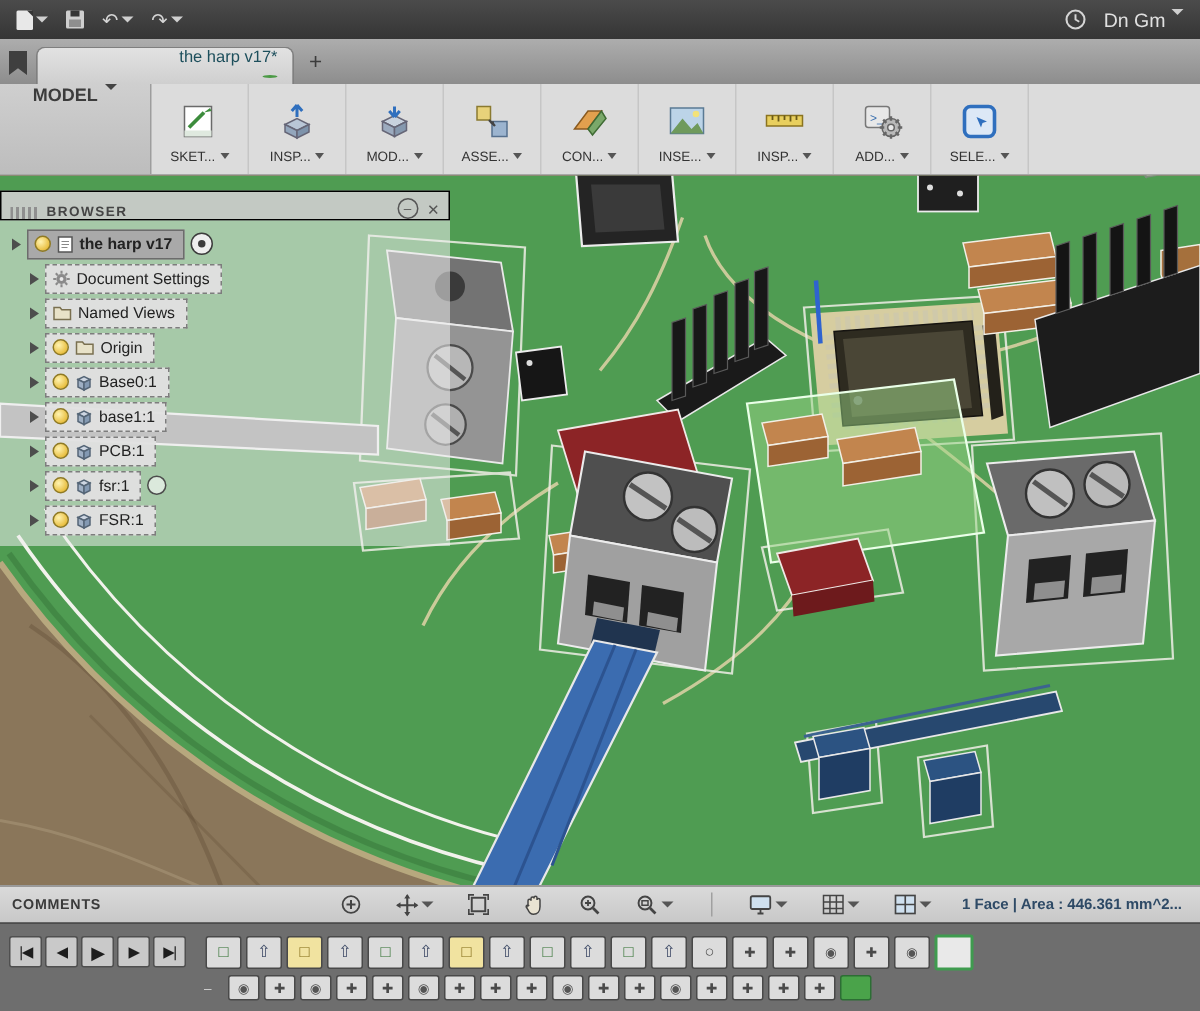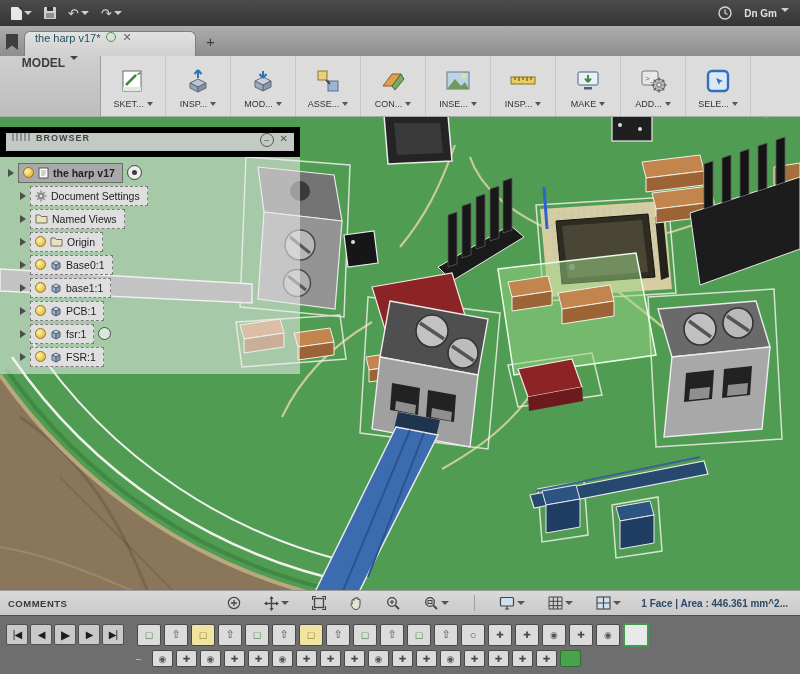--- a/index.html
+++ b/index.html
@@ -14,29 +14,29 @@
   .caret{width:0;height:0;border-left:4px solid transparent;border-right:4px solid transparent;
          border-top:4px solid #cfcfcf;display:inline-block;}
   .file-glyph{width:11px;height:13px;background:#e8e8e8;border-radius:1px;position:relative;}
   .file-glyph::after{content:"";position:absolute;right:0;top:0;border-top:4px solid #353535;
          border-left:4px solid transparent;}
   .save-glyph{width:12px;height:12px;background:#cfcfcf;border-radius:1px;position:relative;}
   .save-glyph::before{content:"";position:absolute;left:3px;top:0;width:6px;height:4px;background:#353535;}
   .save-glyph::after{content:"";position:absolute;left:2px;bottom:1px;width:8px;height:5px;background:#8f8f8f;}
   .arrow-glyph{font-size:13px;line-height:13px;color:#d5d5d5;}
   #topbar .spacer{flex:1;}
-  #user-menu{font-size:10px;color:#e0e0e0;display:flex;align-items:flex-start;gap:4px;font-weight:bold;}
+  #user-menu{font-size:13px;color:#e0e0e0;display:flex;align-items:flex-start;gap:4px;}
 
   
   #tabbar{height:30px;background:linear-gradient(#adadad,#8d8d8d);display:flex;align-items:flex-end;
           padding:0 0 0 6px;flex:none;}
   .doc-flag{width:12px;height:16px;background:#3f3f3f;margin:0 6px 6px 0;
             clip-path:polygon(0 0,100% 0,100% 100%,50% 72%,0 100%);}
   .tab{height:24px;background:linear-gradient(#e2e2e2,#cfcfcf);border:1px solid #7f7f7f;border-bottom:none;
-       border-radius:6px 6px 0 0;display:flex;align-items:flex-start;gap:6px;padding:0 10px;min-width:150px;}
+       border-radius:6px 6px 0 0;display:flex;align-items:flex-end;gap:6px;padding:0 10px;min-width:150px;flex-direction:column;}
   .tab-title{font-size:11px;color:#1d4f5c;}
   .tab-sync{width:8px;height:8px;border:1.5px solid #4b9a45;border-radius:50%;}
   .tab-close{font-size:11px;color:#666;line-height:10px;}
   .new-tab{font-size:15px;color:#3c3c3c;margin:0 0 6px 10px;}
 
   
   #ribbon{height:60px;background:#dcdcdc;border-bottom:1px solid #a8a8a8;display:flex;flex:none;}
   #workspace{width:100px;background:linear-gradient(#cfcfcf,#bdbdbd);border-right:1px solid #9d9d9d;
              display:flex;align-items:flex-start;justify-content:center;gap:5px;font-size:12px;
              font-weight:bold;color:#3c3c3c;}
@@ -49,22 +49,22 @@
 
   
   #viewport{flex:1;position:relative;background:#8a765a;overflow:hidden;}
   #scene{position:absolute;inset:0;}
 
   
   #viewcube{position:absolute;top:-57px;right:0;width:52px;height:64px;z-index:40;}
 
   
   #browser{position:absolute;left:0;top:10px;width:300px;z-index:30;}
-  #browser-header{height:18px;background:rgba(205,205,205,.92);border:6px solid #000000;
-      display:flex;align-items:flex-start;padding:0 6px;gap:6px;}
+  #browser-header{height:18px;background:rgba(205,205,205,.92);border:1px solid #000000;
+      display:flex;align-items:flex-end;padding:0 6px;gap:6px;}
   .grip{width:18px;height:8px;background:repeating-linear-gradient(90deg,#8f8f8f 0 2px,transparent 2px 4px);}
   #browser-title{font-size:9px;font-weight:bold;color:#444;letter-spacing:1px;flex:1;}
   .hd-btn{width:12px;height:12px;border:1.2px solid #555;border-radius:50%;color:#555;font-size:9px;
       line-height:9px;display:flex;align-items:center;justify-content:center;}
   .hd-x{color:#555;font-size:10px;}
   #browser-body{background:rgba(238,238,238,.55);padding:6px 4px 8px 4px;display:flex;
       flex-direction:column;gap:4px;text-align:center;}
   .brow{display:flex;align-items:center;gap:4px;height:19px;}
   .disc{width:0;height:0;border-left:6px solid #4d4d4d;border-top:4.5px solid transparent;
       border-bottom:4.5px solid transparent;margin-left:4px;flex:none;}
@@ -233,30 +233,20 @@
         <svg width="28" height="28" viewBox="0 0 28 28">
             <rect x="2" y="10" width="24" height="7" fill="#e8cf5e" stroke="#8a7320"></rect>
             <path d="M6 10 v3 M10 10 v4 M14 10 v3 M18 10 v4 M22 10 v3" stroke="#6a5a18" stroke-width="1.2"></path>
           </svg>
       </div>
         <div class="rlabel">INSP...</div>
     </div>
     <div class="rbtn">
       <div class="ric">
         <svg width="28" height="28" viewBox="0 0 28 28">
-            <rect x="4" y="5" width="20" height="13" rx="1.5" fill="#e9f1f7" stroke="#49637c"></rect>
-            <rect x="10" y="20" width="8" height="2.5" fill="#49637c"></rect>
-            <path d="M14 8 v7 M14 15 l-3 -3.4 M14 15 l3 -3.4" stroke="#3f8c3f" stroke-width="2" fill="none"></path>
-          </svg>
-      </div>
-        <div class="rlabel">MAKE</div>
-    </div>
-    <div class="rbtn">
-      <div class="ric">
-        <svg width="28" height="28" viewBox="0 0 28 28">
             <rect x="3" y="4" width="16" height="14" rx="2" fill="#e8e8e8" stroke="#777"></rect>
             <text x="6" y="14" font-size="8" fill="#3a6fae">&gt;_</text>
             <circle cx="20" cy="18" r="6" fill="#b9b9b9" stroke="#666"></circle>
             <circle cx="20" cy="18" r="2.2" fill="#e8e8e8" stroke="#666"></circle>
             <path d="M20 10.5 v3 M20 22.5 v3 M12.5 18 h3 M24.5 18 h3 M14.8 12.8 l2.1 2.1 M23.1 21.1 l2.1 2.1 M25.2 12.8 l-2.1 2.1 M16.9 21.1 l-2.1 2.1" stroke="#666" stroke-width="1.6"></path>
           </svg>
       </div>
         <div class="rlabel">ADD...</div>
     </div>
     <div class="rbtn">

